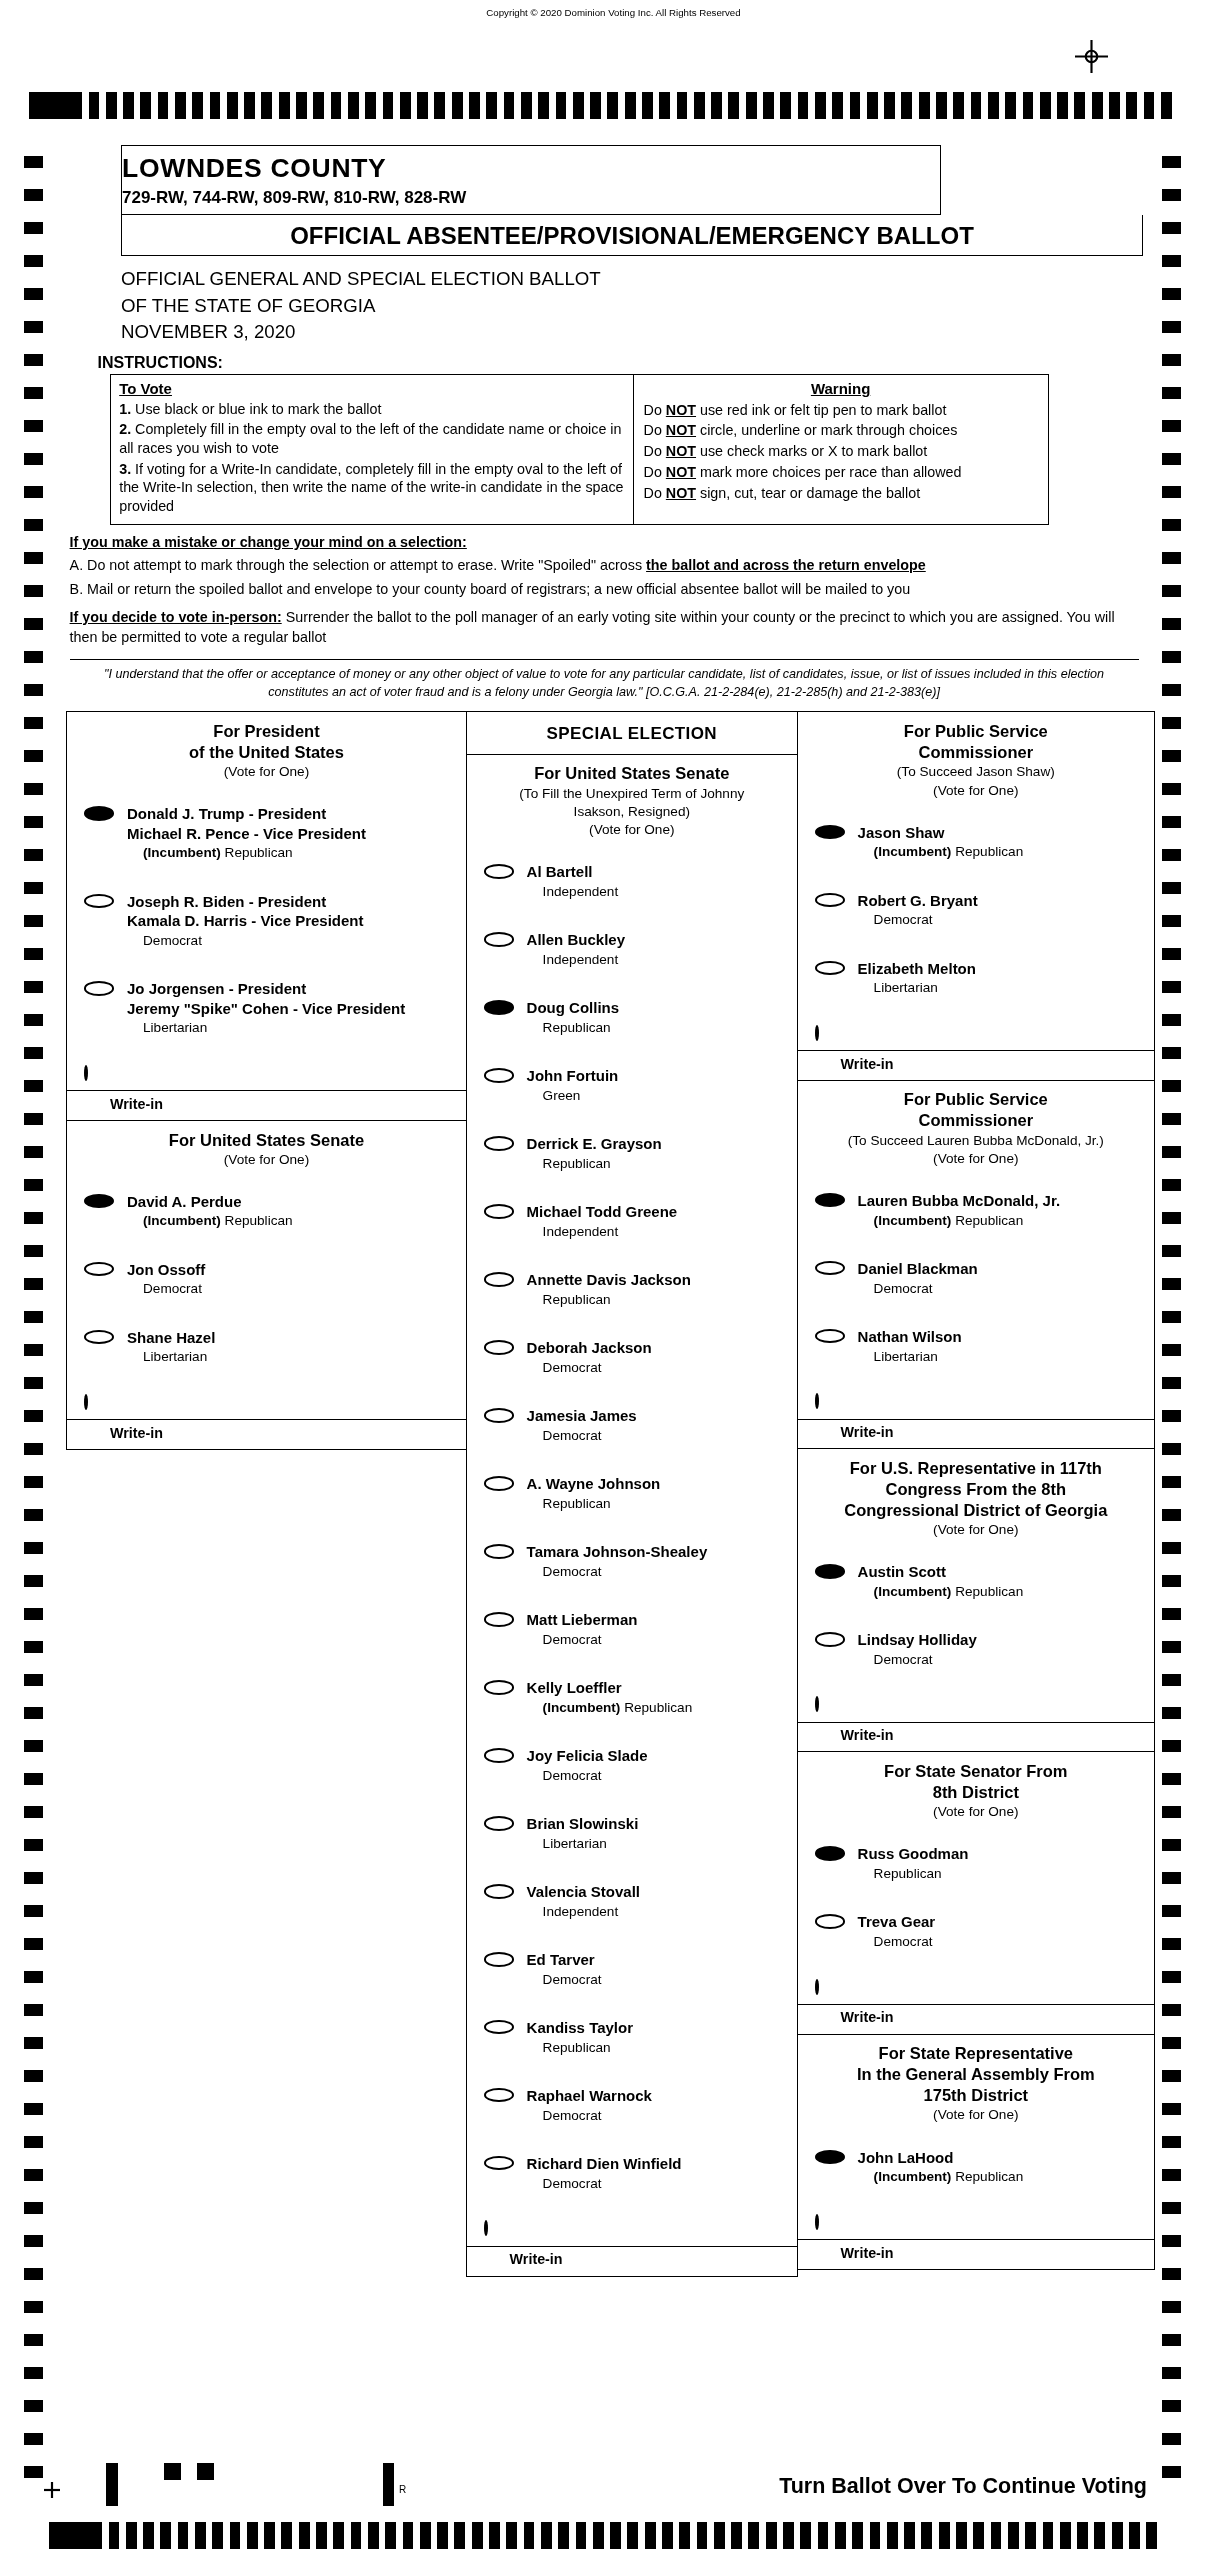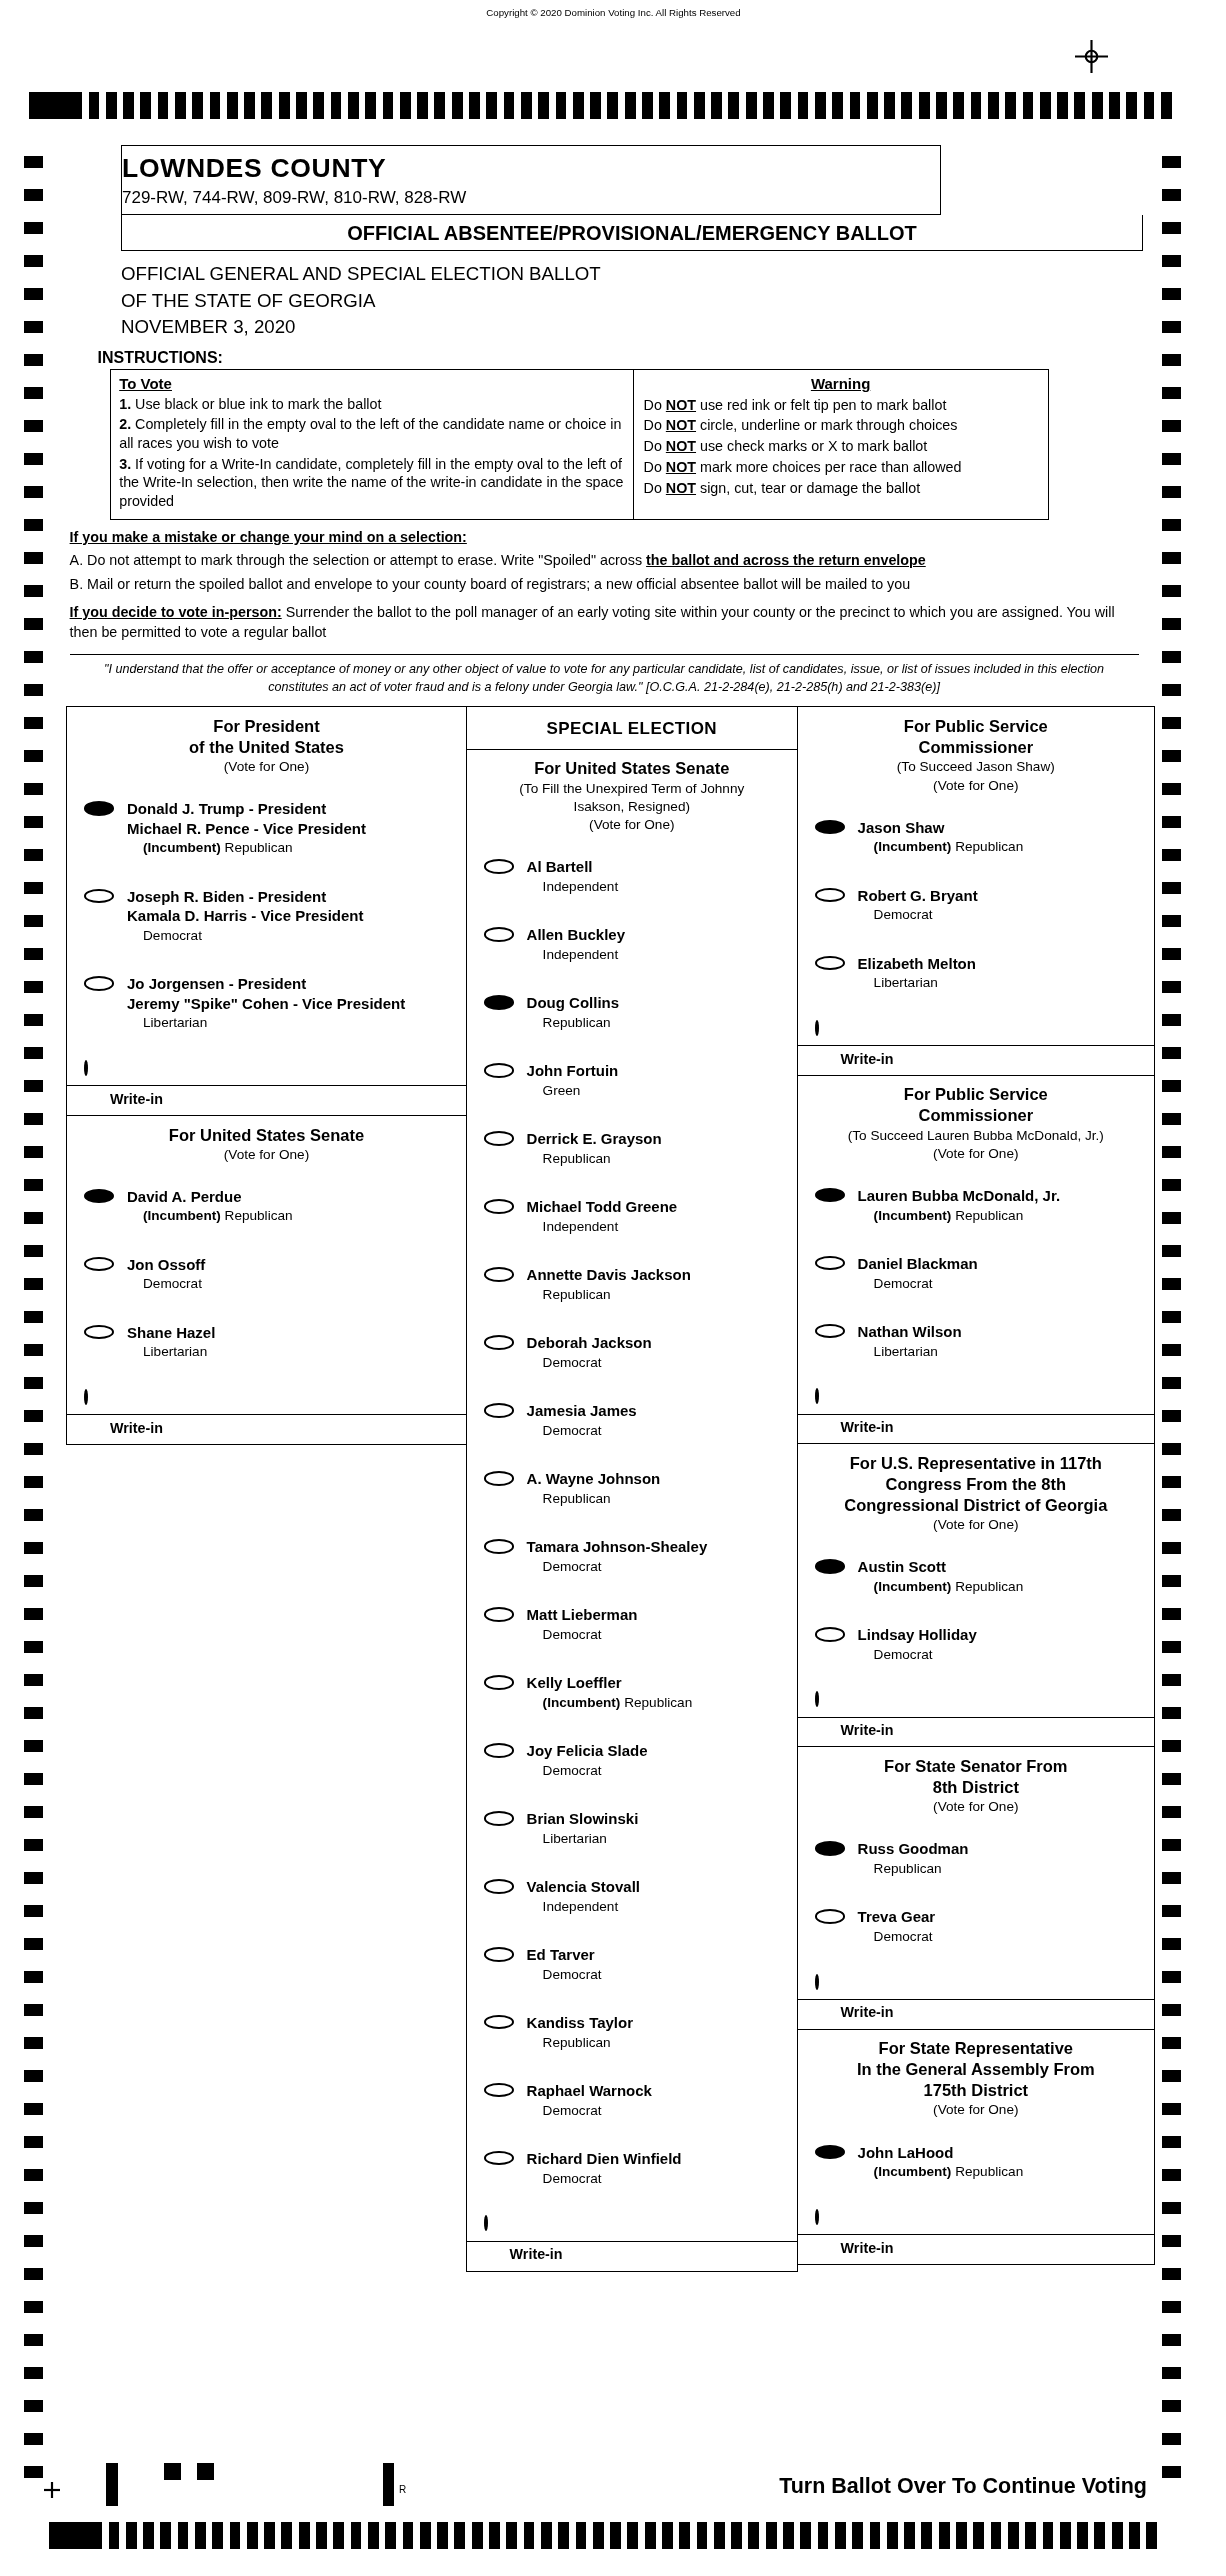--- a/index.html
+++ b/index.html
@@ -22,22 +22,22 @@
   .bar.wide { width:53px; }
   .timing-left, .timing-right { position:absolute; top:156px; display:flex; flex-direction:column; gap:21.5px; }
   .timing-left { left:24.4px; }
   .timing-right { left:1162px; }
   .sq { width:18.7px; height:11.5px; background:#000; flex:0 0 auto; }
 
   .content { position:absolute; left:66px; top:145px; width:1089px; }
 
   .header-box { margin-left:55px; width:820px; border:1.4px solid #000; text-align:left; padding:7.2px 0 6.5px; }
   .county { font-size:26.5px; font-weight:bold; letter-spacing:0.7px; }
-  .precincts { font-size:17px; font-weight:normal; margin-top:3.6px; }
-  .ballot-title { margin-left:55px; width:1022px; border:1.4px solid #000; border-top:none; text-align:center; font-size:20px; font-weight:bold; padding:6.5px 0 5.7px; }
+  .precincts { font-size:17px; font-weight:bold; margin-top:3.6px; }
+  .ballot-title { margin-left:55px; width:1022px; border:1.4px solid #000; border-top:none; text-align:center; font-size:24px; font-weight:bold; padding:6.5px 0 5.7px; }
   .election-block { margin-left:55px; width:1022px; font-weight:normal; font-size:18.7px; line-height:1.4; padding:10px 0 5.7px; }
 
   .instr-label { font-weight:bold; font-size:16px; margin:2.9px 0 2.9px 3.6px;padding-left:28px; }
   .instr-row { display:flex; margin-left:3.6px; width:1069px; }
   .tovote-box { width:524px; border:1.4px solid #000; padding:5px 8.6px 6.5px; font-size:14.3px;margin-left:40px; }
   .warning-box { width:415px; border:1.4px solid #000; border-left:none; padding:5px 10px 6.5px; font-size:14.3px; }
   .instr-title { font-weight:bold; text-decoration:underline; font-size:15px; margin-bottom:2.2px; }
   .warning-box .instr-title { text-align:center; }
   .instr-item { margin:2.2px 0; line-height:1.3; }
   .warn-item { line-height:1.45; }

